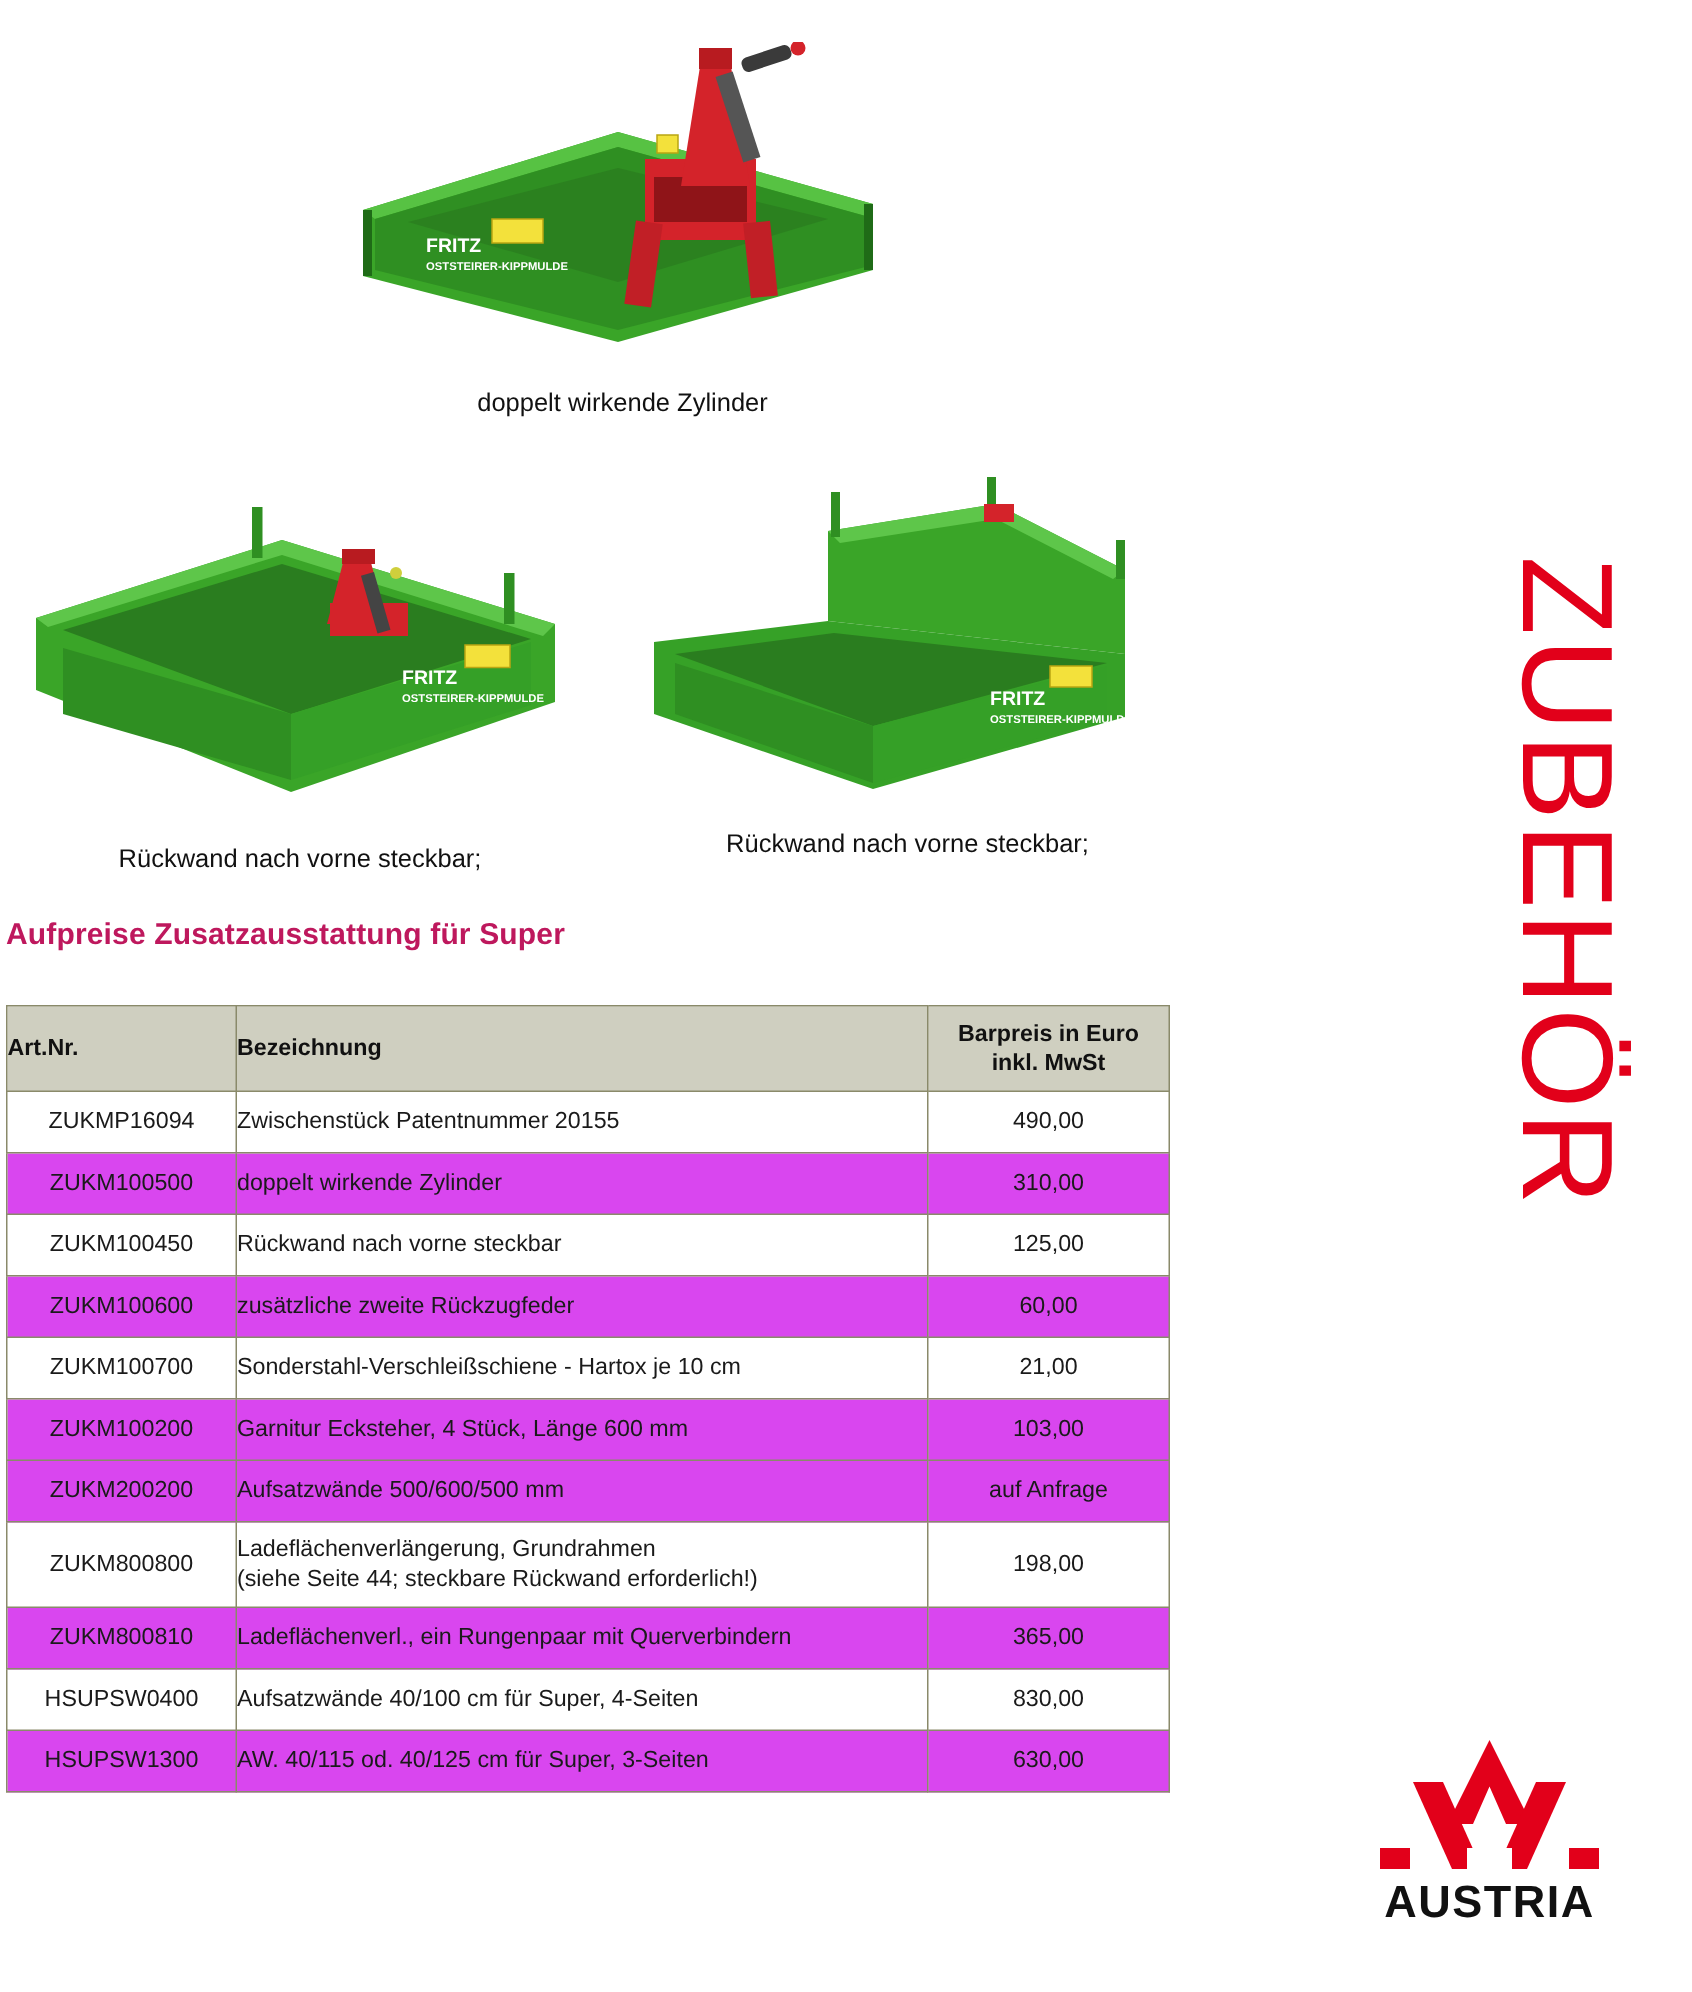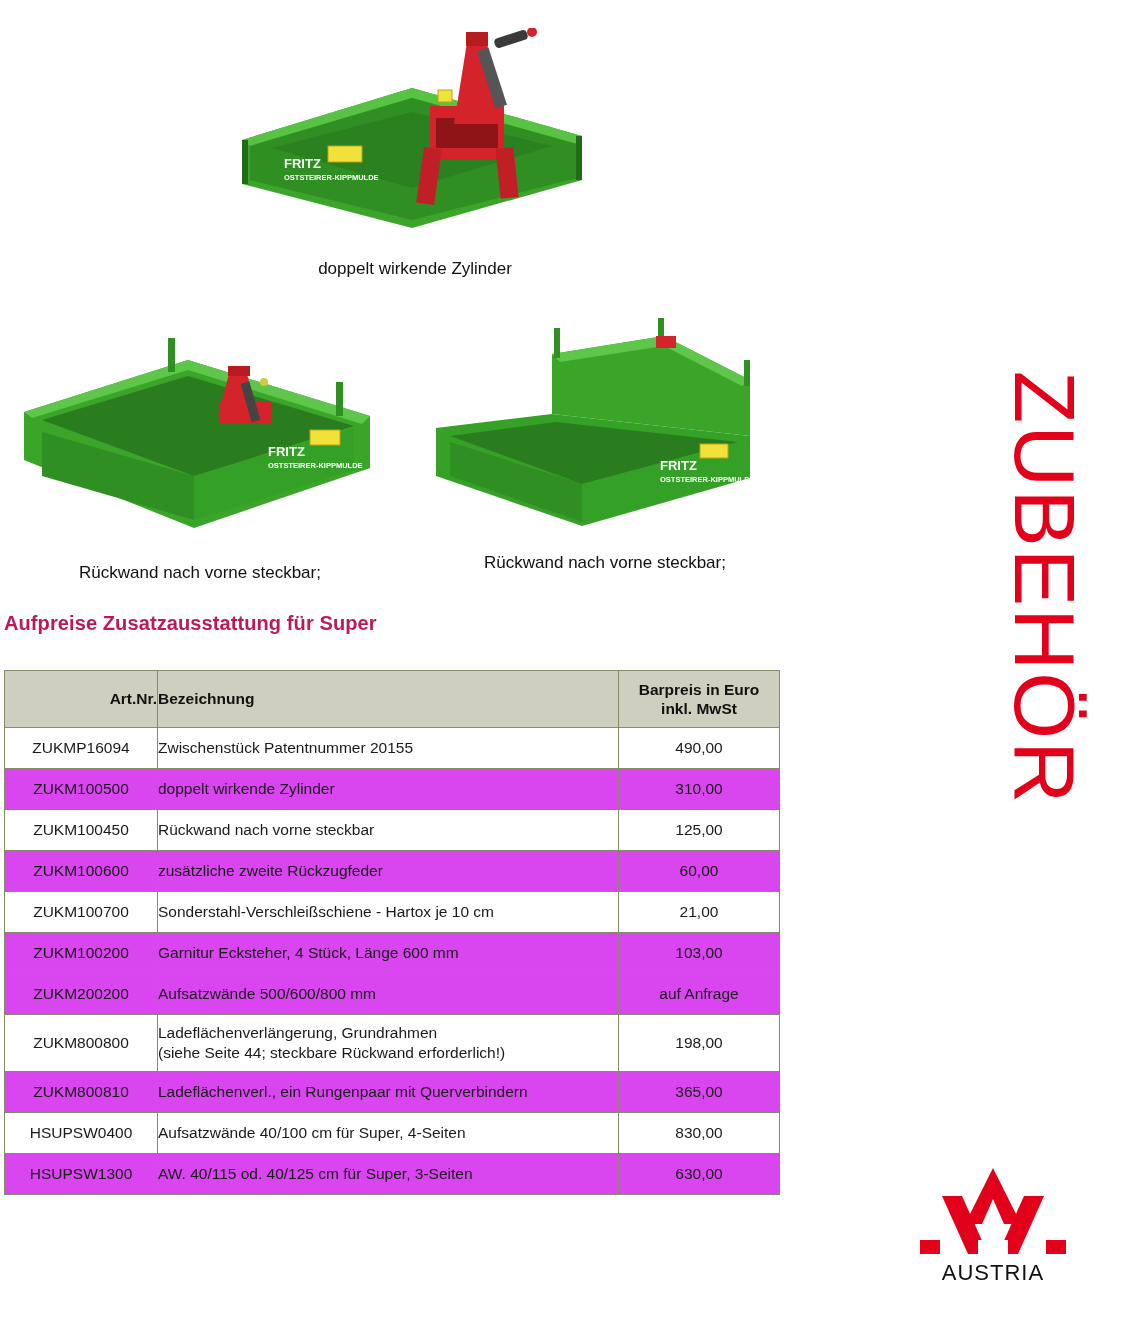--- a/index.html
+++ b/index.html
@@ -108,21 +108,21 @@
   thead th {
     background: #cfcfc0;
     font-size: 15.5px;
     font-weight: bold;
     color: #111;
     height: 56px;
     text-align: left;
     padding: 0 10px;
     line-height: 1.25;
   }
-  th.c-art { text-align: right; width: 152px; }
+  th.c-art { text-align: left; width: 152px; }
   th.c-desc { width: 460px; }
   th.c-price { text-align: center; width: 160px; }
 
   tbody td {
     font-size: 15.5px;
     height: 40px;
     line-height: 1.3;
     padding: 3px 10px;
     vertical-align: middle;
   }
@@ -163,22 +163,22 @@
     width: 190px;
     text-align: center;
   }
   .austria .mark {
     position: relative;
     width: 150px;
     height: 92px;
     margin: 0 auto 2px auto;
   }
   .austria .word {
-    font-size: 22px;
-    font-weight: normal;
+    font-size: 30px;
+    font-weight: bold;
     color: #111;
     letter-spacing: 1px;
   }
 </style>
 </head>
 <body>
 
 <div class="photo-area">
 
   <div class="illus1">
@@ -308,21 +308,21 @@
           <td class="desc">Sonderstahl-Verschleißschiene - Hartox je 10 cm</td>
           <td class="price">21,00</td>
         </tr>
         <tr class="alt">
           <td class="art">ZUKM100200</td>
           <td class="desc">Garnitur Ecksteher, 4 Stück, Länge 600 mm</td>
           <td class="price">103,00</td>
         </tr>
         <tr class="alt">
           <td class="art">ZUKM200200</td>
-          <td class="desc">Aufsatzwände 500/600/800 mm</td>
+          <td class="desc">Aufsatzwände 500/600/500 mm</td>
           <td class="price">auf Anfrage</td>
         </tr>
         <tr class=" tall">
           <td class="art">ZUKM800800</td>
           <td class="desc">
             <div>Ladeflächenverlängerung, Grundrahmen</div>
             <div>(siehe Seite 44; steckbare Rückwand erforderlich!)</div>
           </td>
           <td class="price">198,00</td>
         </tr>

